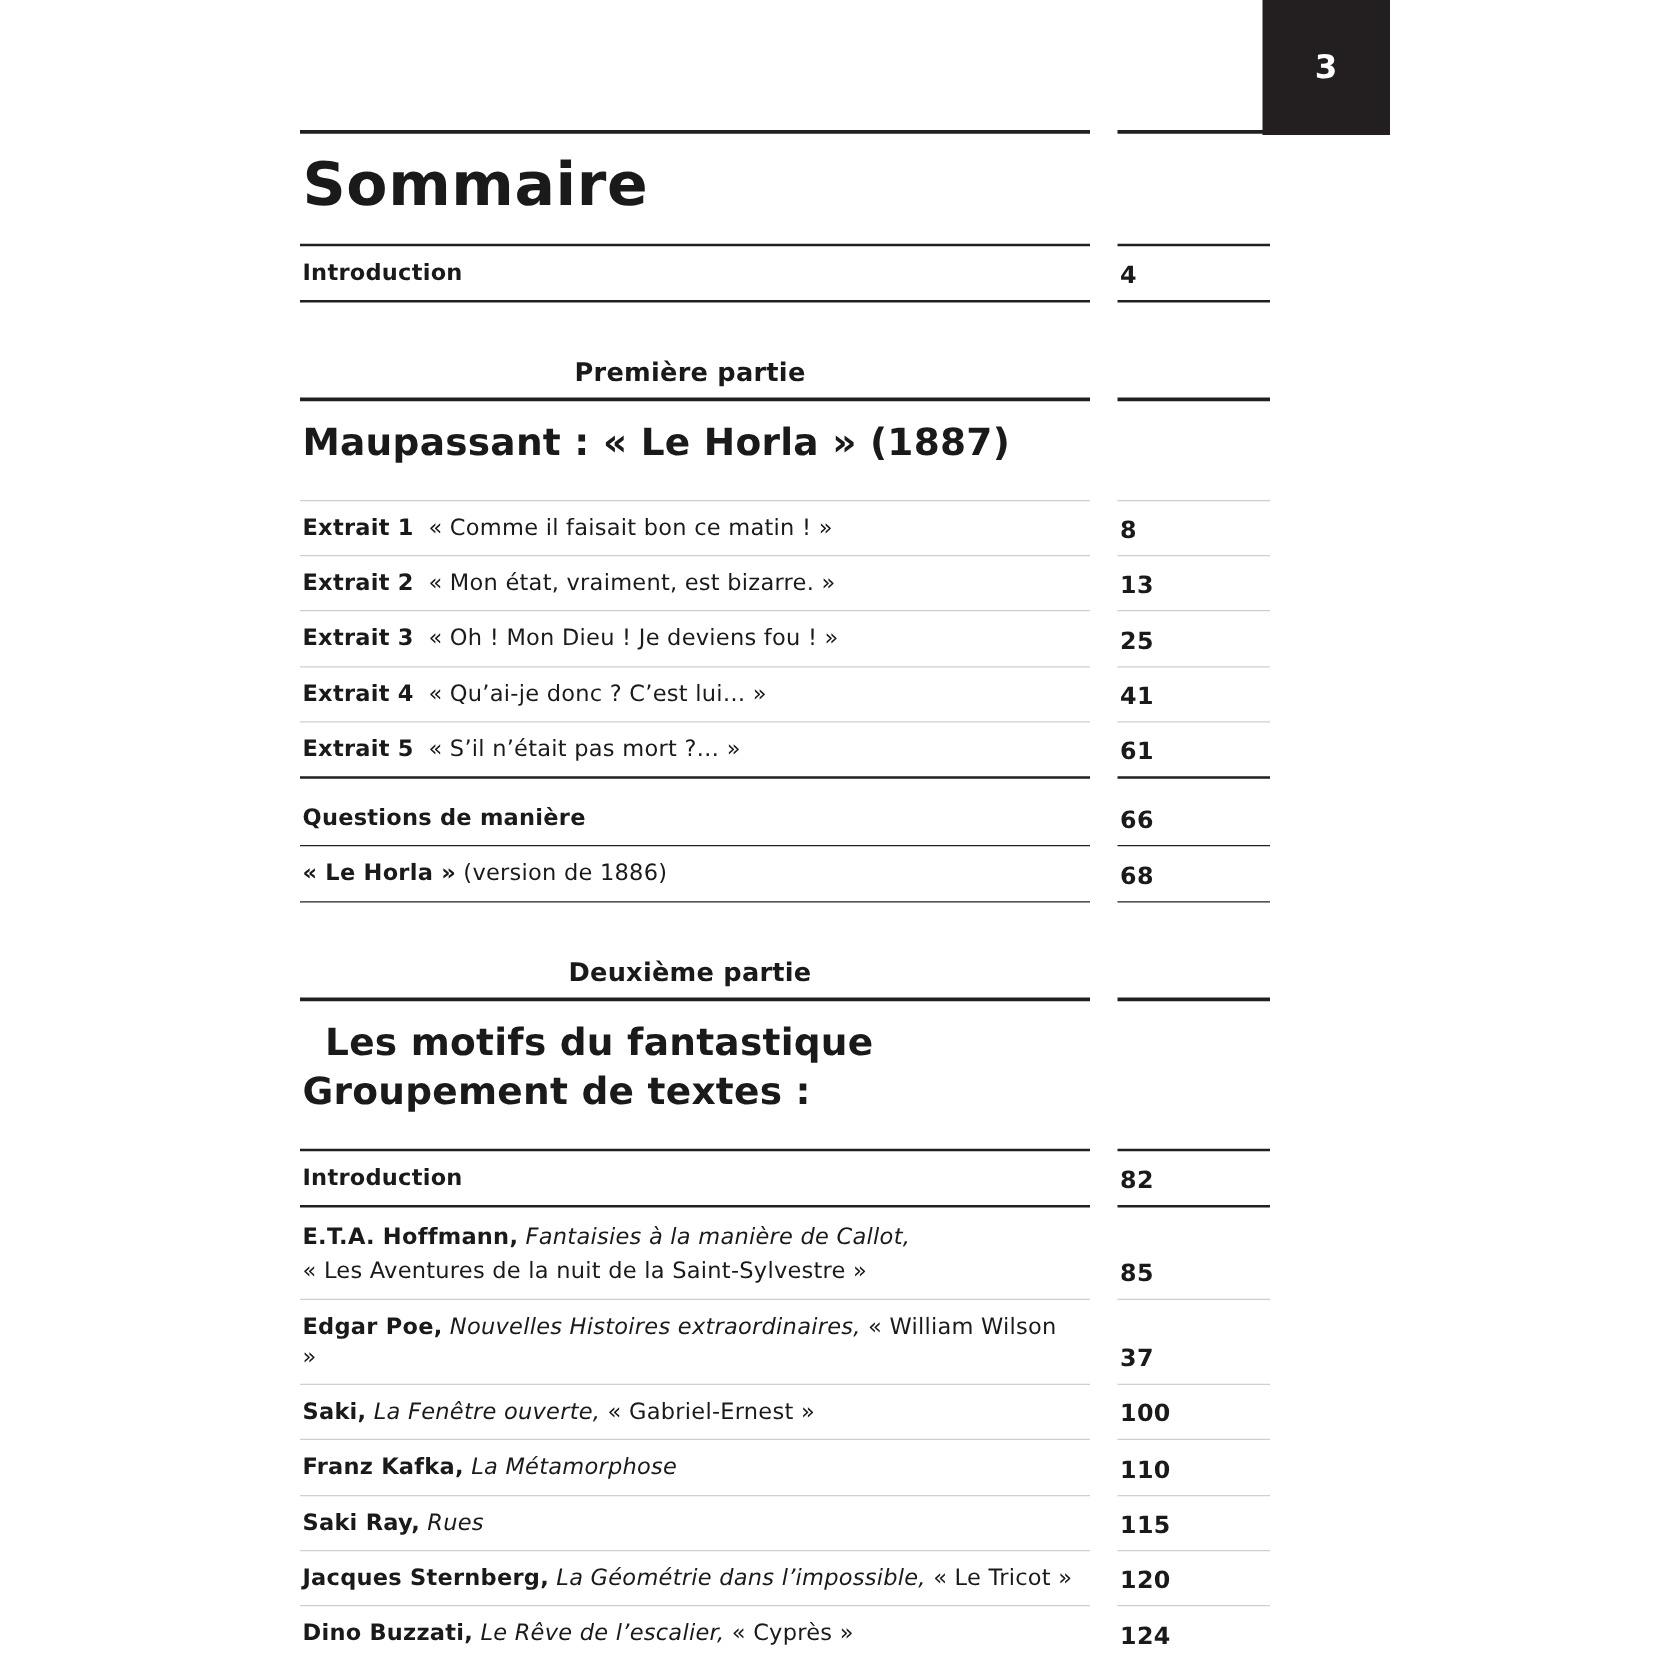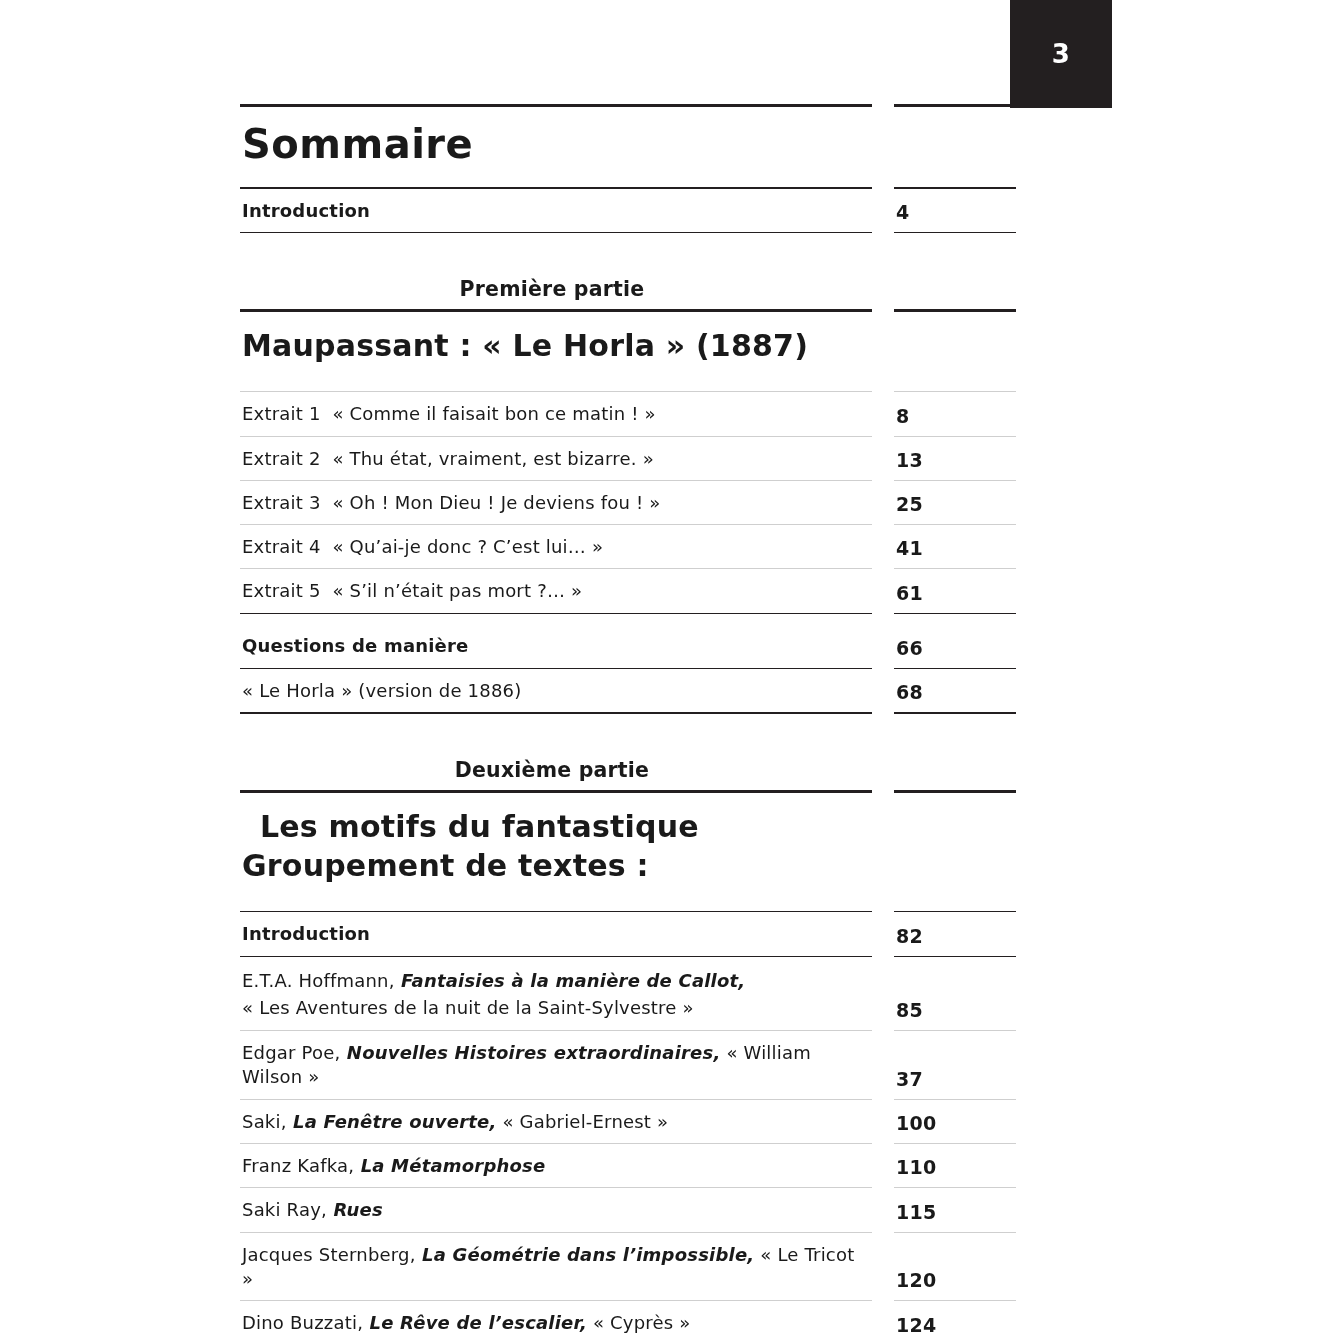--- a/index.html
+++ b/index.html
@@ -77,42 +77,42 @@
   .rules-row .rl {
     width: 632px;
   }
   .rules-row .rg {
     width: 22px;
   }
   .rules-row .rr {
     width: 122px;
   }
   h1.sommaire {
-    font-size: 40px;
+    font-size: 48px;
     font-weight: bold;
     margin: 0;
     padding: 16px 0 22px 2px;
     letter-spacing: 0.5px;
     line-height: 1.05;
   }
   .entry {
     font-size: 18px;
     line-height: 1.35;
     padding: 10px 0 9px 2px;
     letter-spacing: 0.2px;
   }
   .entry.bold {
     font-weight: bold;
   }
   .entry .lbl {
-    font-weight: normal;
+    font-weight: bold;
   }
   .entry .ital {
     font-style: italic;
-    font-weight: bold;
+    font-weight: normal;
   }
   .entry .norm {
     font-weight: normal;
   }
   .pagenum {
     font-size: 19px;
     font-weight: bold;
     padding: 10px 0 9px 2px;
     letter-spacing: 0.3px;
   }
@@ -220,21 +220,21 @@
         </div>
     </div>
     <div class="rules-row">
         <div class="rl rule-light"></div>
         <div class="rg"></div>
         <div class="rr rule-light"></div>
       </div>
 
     <div class="row">
       <div class="col-left">
-        <div class="entry"><span class="lbl">Extrait 2</span>&nbsp;&nbsp;<span class="norm">« Thu état, vraiment, est bizarre. »</span></div>
+        <div class="entry"><span class="lbl">Extrait 2</span>&nbsp;&nbsp;<span class="norm">« Mon état, vraiment, est bizarre. »</span></div>
       </div>
       <div class="col-gap"></div>
       <div class="col-right">
           <div class="pagenum">13</div>
         </div>
     </div>
     <div class="rules-row">
         <div class="rl rule-light"></div>
         <div class="rg"></div>
         <div class="rr rule-light"></div>

